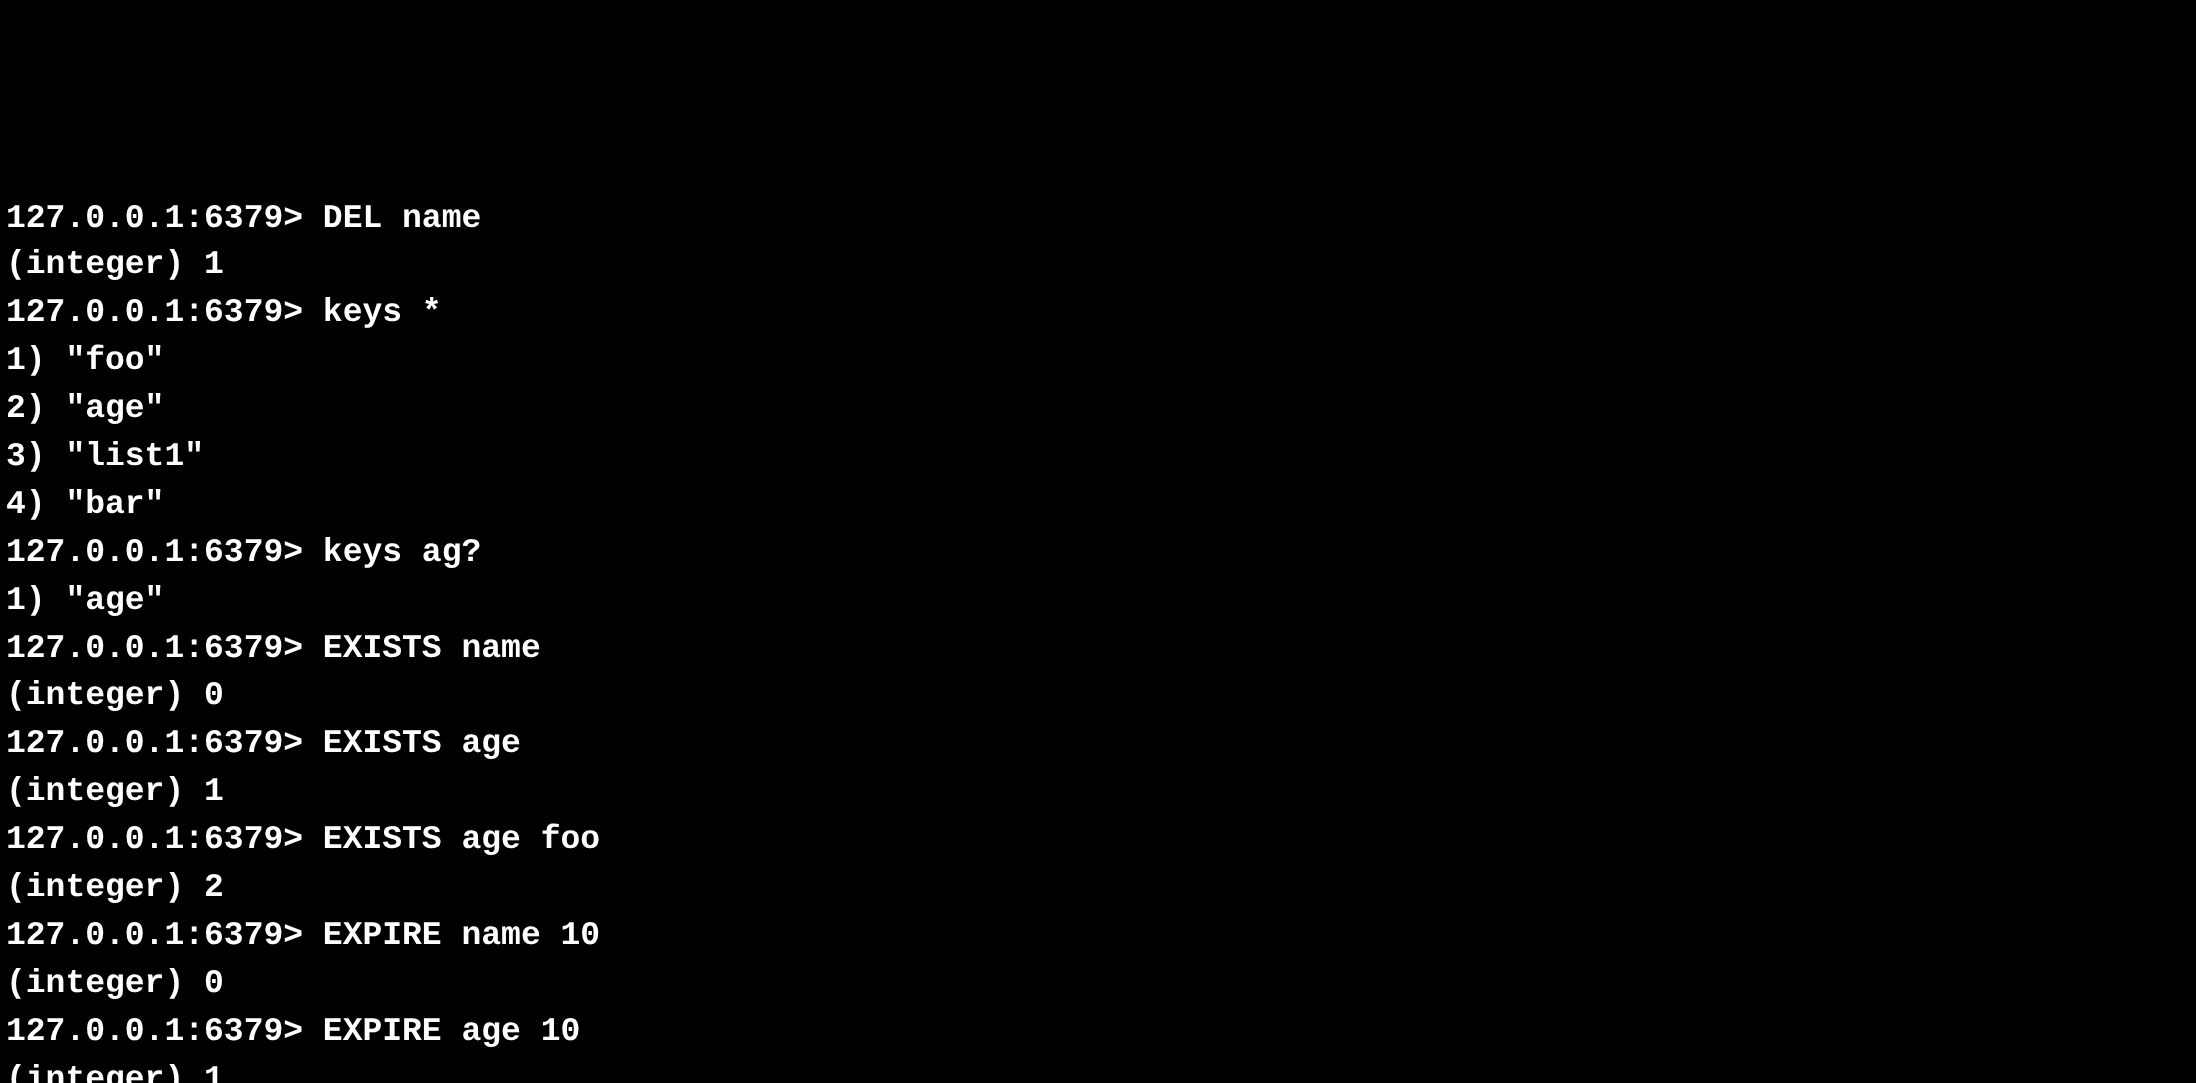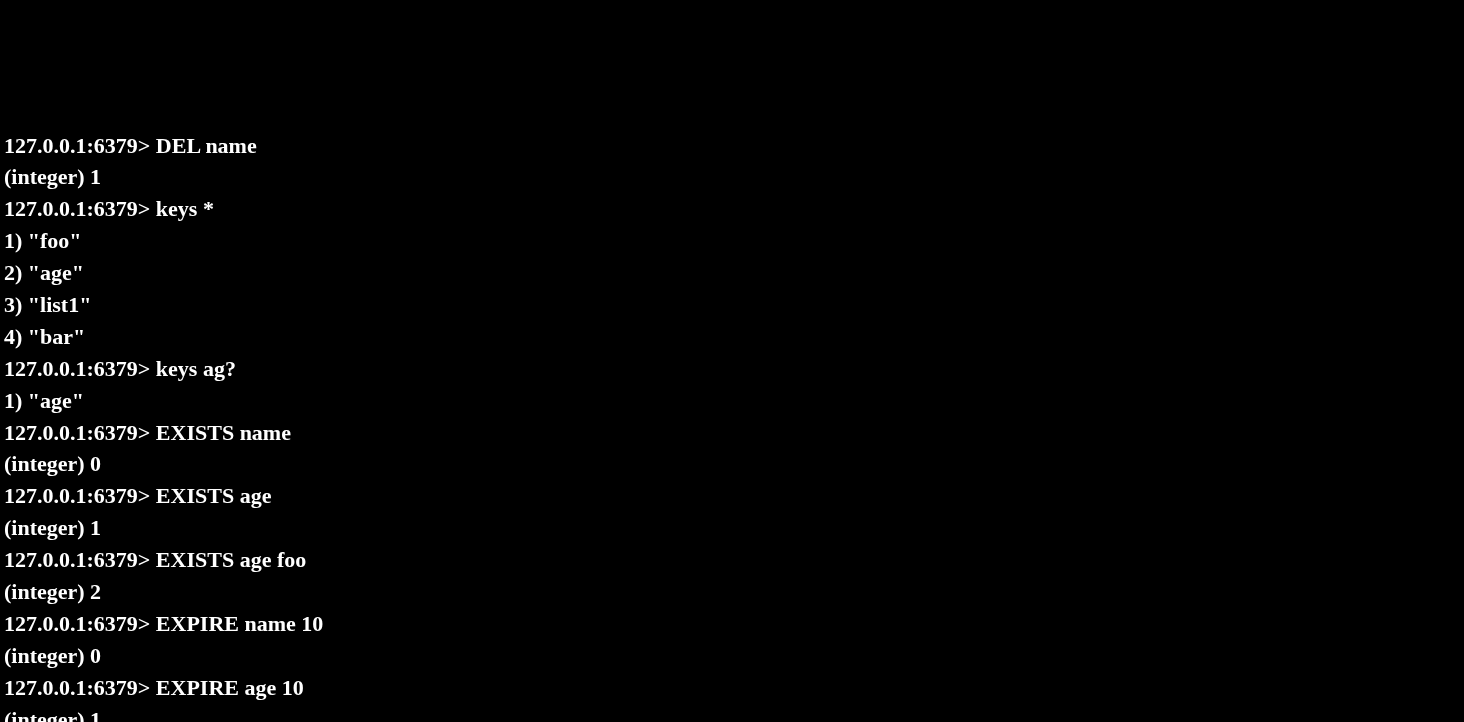--- a/index.html
+++ b/index.html
@@ -15,21 +15,20 @@
       font-weight: bold;
       line-height: 1.45;
       padding: 2px 4px;
       width: 1464px;
       height: 722px;
       overflow: hidden;
       white-space: pre;
     }
     .terminal-line {
       display: block;
-      font-family: Liberation Serif, serif;
     }
   </style>
 </head>
 <body>
 
 
 
 <div id="terminal-output"><div class="terminal-line">127.0.0.1:6379&gt; DEL name</div><div class="terminal-line">(integer) 1</div><div class="terminal-line">127.0.0.1:6379&gt; keys *</div><div class="terminal-line">1) "foo"</div><div class="terminal-line">2) "age"</div><div class="terminal-line">3) "list1"</div><div class="terminal-line">4) "bar"</div><div class="terminal-line">127.0.0.1:6379&gt; keys ag?</div><div class="terminal-line">1) "age"</div><div class="terminal-line">127.0.0.1:6379&gt; EXISTS name</div><div class="terminal-line">(integer) 0</div><div class="terminal-line">127.0.0.1:6379&gt; EXISTS age</div><div class="terminal-line">(integer) 1</div><div class="terminal-line">127.0.0.1:6379&gt; EXISTS age foo</div><div class="terminal-line">(integer) 2</div><div class="terminal-line">127.0.0.1:6379&gt; EXPIRE name 10</div><div class="terminal-line">(integer) 0</div><div class="terminal-line">127.0.0.1:6379&gt; EXPIRE age 10</div><div class="terminal-line">(integer) 1</div></div>
 
 

